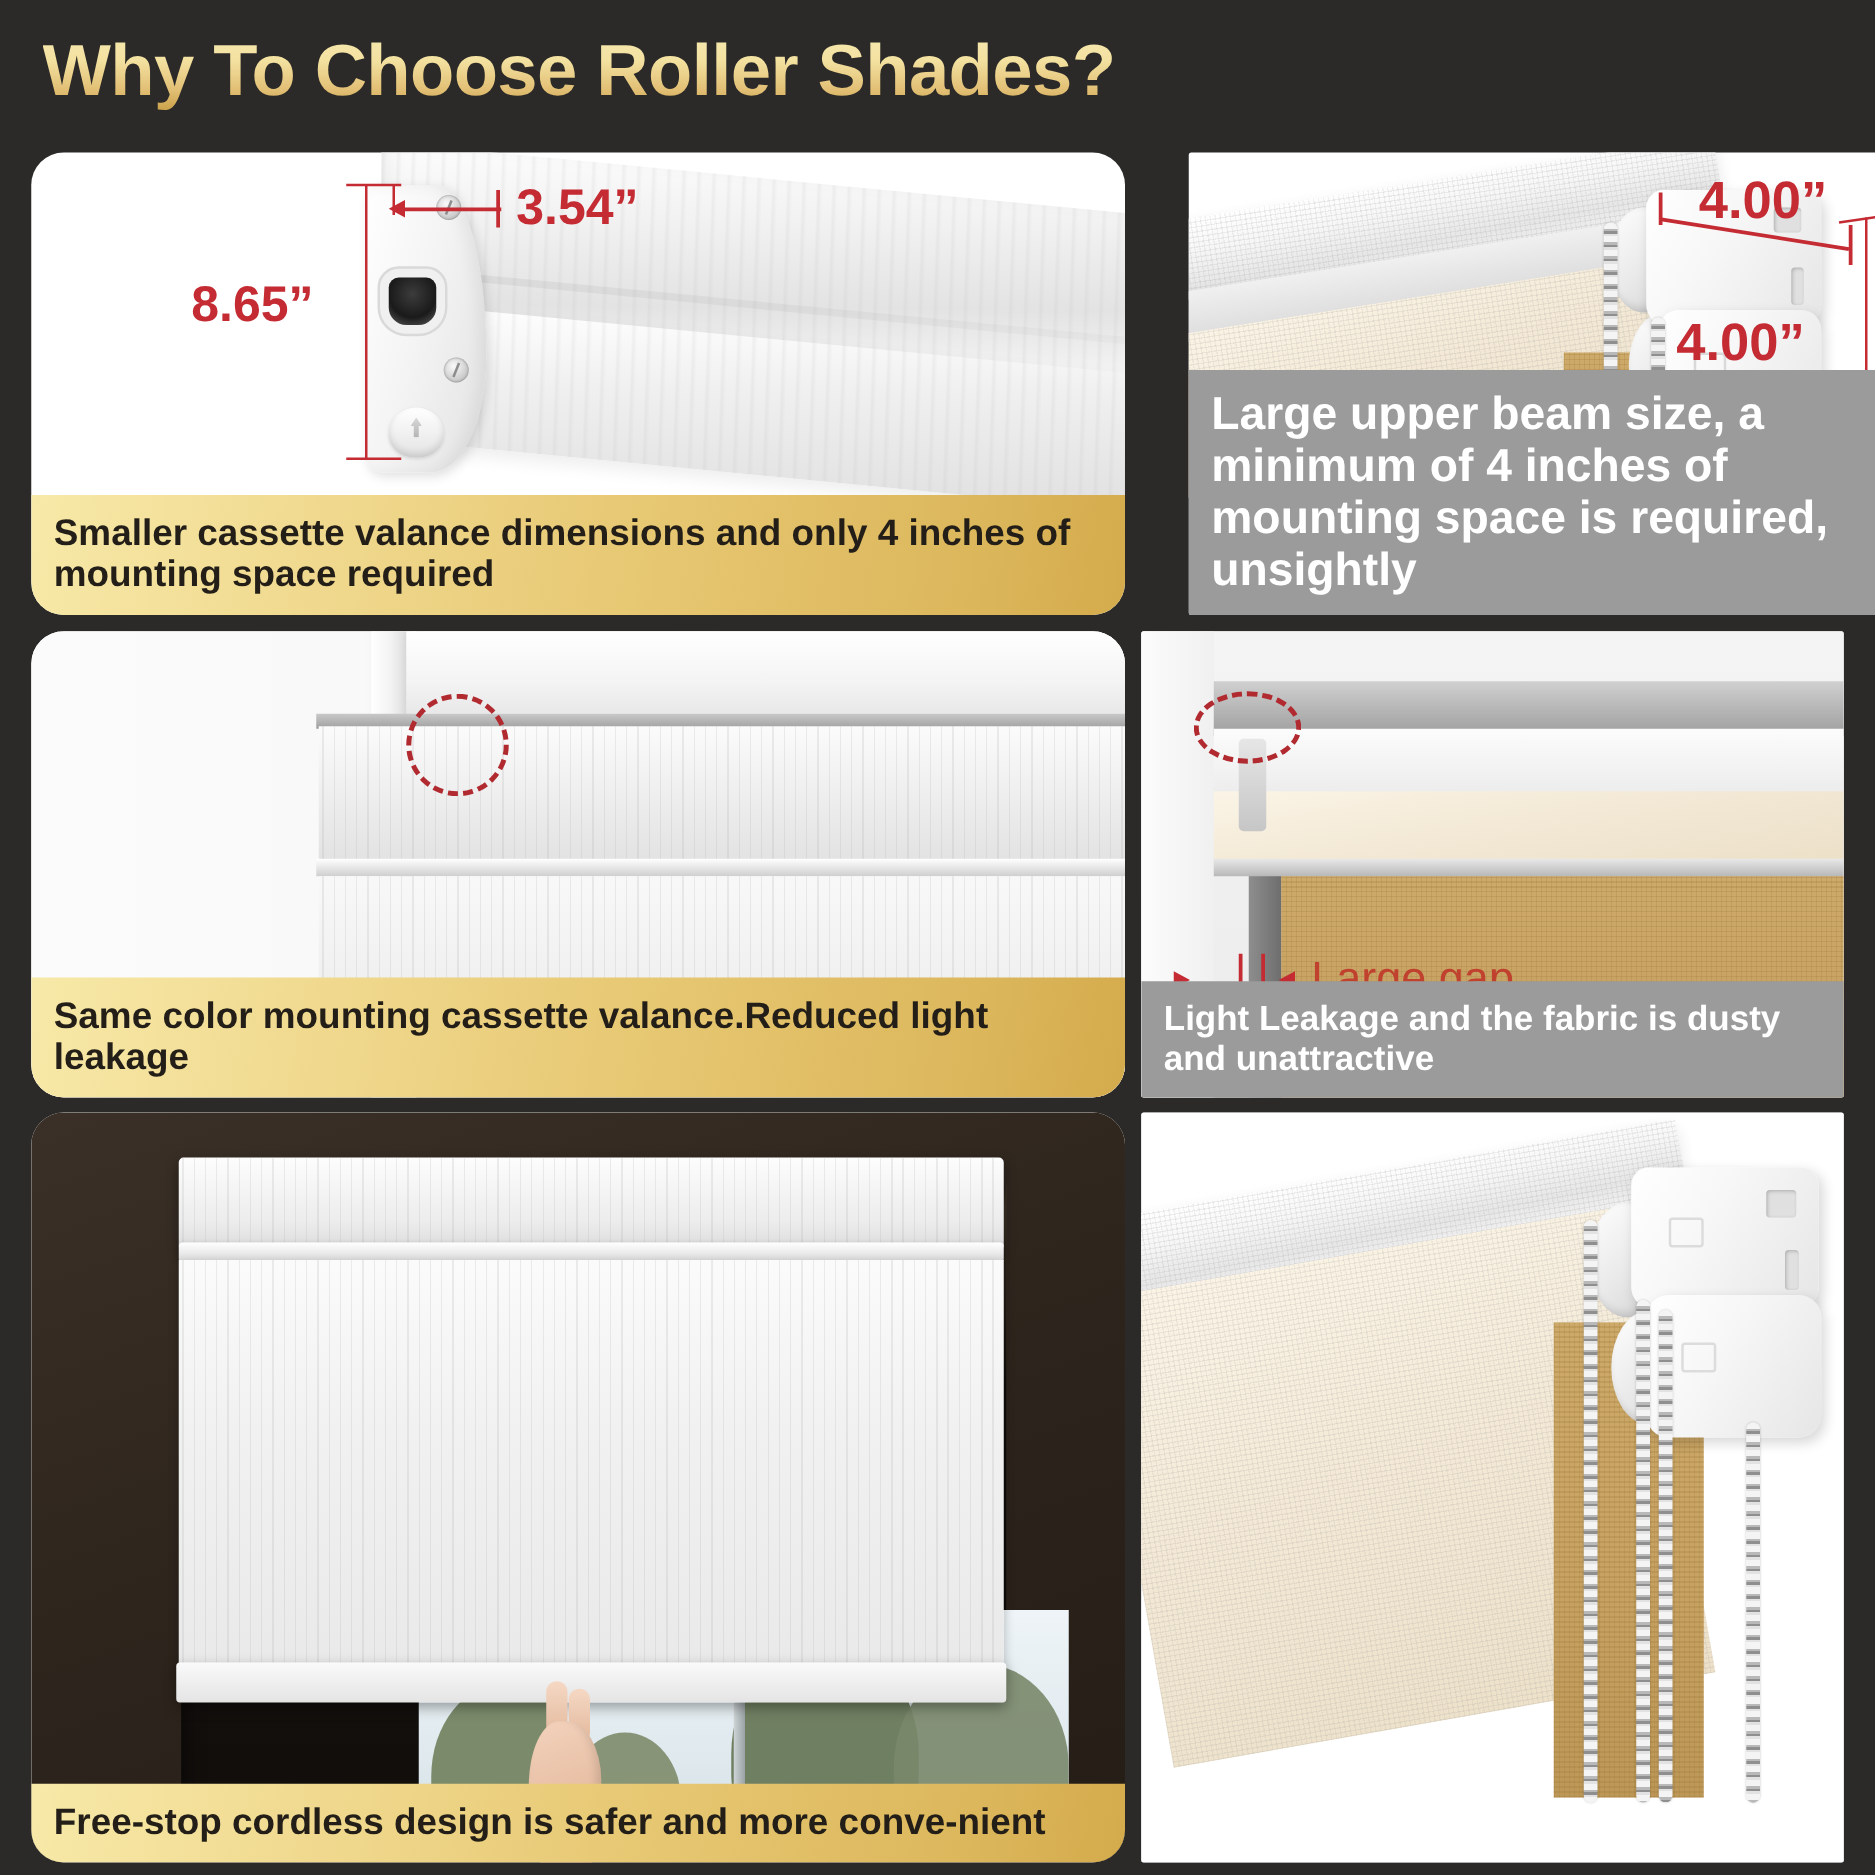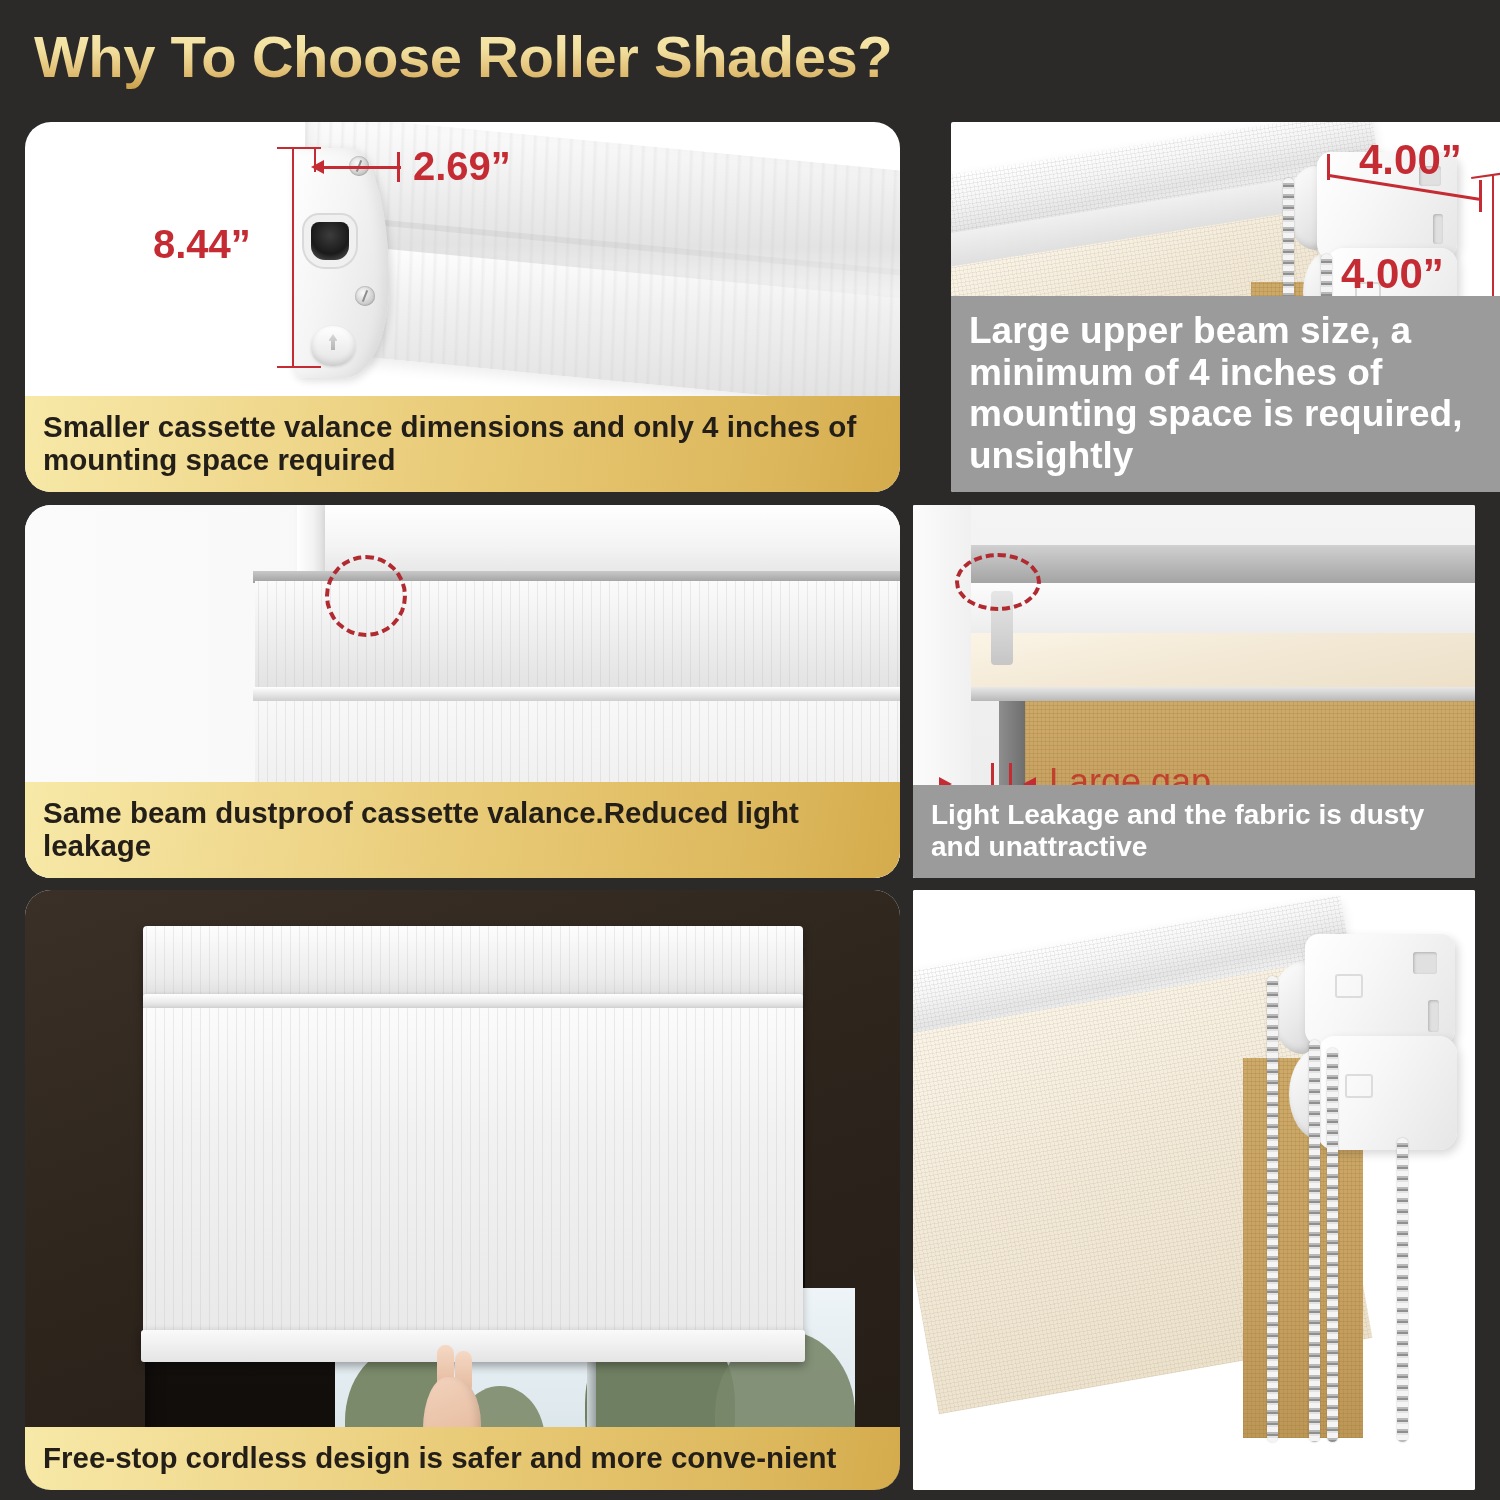--- a/index.html
+++ b/index.html
@@ -293,28 +293,28 @@
       <div class="v-cap">
         <div class="v-cap-slot"></div>
         <div class="v-screw" style="left:56px; top:8px;"></div>
         <div class="v-screw" style="left:62px; top:138px;"></div>
         <div class="v-knob"></div>
       </div>
 
       <div class="dim h" style="left:290px; top:44px; width:86px;"></div>
       <div class="arrow-l" style="left:286px; top:38px;"></div>
       <div class="tick" style="left:372px; top:30px; width:3px; height:30px;"></div>
-      <div class="dim-lbl" style="left:388px; top:22px; font-size:40px;">2.69”</div>
+      <div class="dim-lbl" style="left:388px; top:22px; font-size:40px;">3.54”</div>
 
       <div class="dim v" style="left:289px; top:26px; height:24px; width:2px;"></div>
 
       <div class="dim v" style="left:267px; top:26px; height:220px; width:2px;"></div>
       <div class="dim h" style="left:252px; top:25px; width:44px; height:2px;"></div>
       <div class="dim h" style="left:252px; top:244px; width:44px; height:2px;"></div>
-      <div class="dim-lbl" style="left:128px; top:100px; font-size:40px;">8.44”</div>
+      <div class="dim-lbl" style="left:128px; top:100px; font-size:40px;">8.65”</div>
     </div>
 
     <div class="caption gold">Smaller cassette valance dimensions and only 4 inches of mounting space required</div>
   </div>
 
   <div class="panel right p-tr">
     <div class="photo">
 
       <div class="beam" style="left:-30px; top:58px; width:460px; height:64px; transform:rotate(-9deg); transform-origin:left center; border-radius:6px;">
         <div class="weave"></div>
@@ -375,21 +375,21 @@
 
       <div class="dash-circle" style="left:300px; top:50px; width:82px; height:82px;"></div>
 
       <div class="arrow-r" style="left:196px; top:306px;"></div>
       <div class="dim v" style="left:224px; top:292px; height:40px;"></div>
       <div class="dim v" style="left:234px; top:292px; height:40px;"></div>
       <div class="arrow-l" style="left:246px; top:306px;"></div>
       <div class="dim-lbl" style="left:268px; top:292px; font-size:34px; color:#c13b36; font-weight:normal;">smaller gap</div>
     </div>
 
-    <div class="caption gold">Same beam dustproof cassette valance.Reduced light leakage</div>
+    <div class="caption gold">Same color mounting cassette valance.Reduced light leakage</div>
   </div>
 
   <div class="panel right p-mr">
     <div class="photo">
       <div style="position:absolute; inset:0; background:linear-gradient(180deg,#f4f4f4,#ebebeb);"></div>
 
       <div style="position:absolute; left:0; top:0; width:58px; height:100%; background:linear-gradient(90deg,#fcfcfc,#f0f0f0);"></div>
 
       <div style="position:absolute; left:86px; top:46px; width:26px; bottom:0; background:linear-gradient(90deg,#8e8e8e,#6e6e6e);"></div>
 

